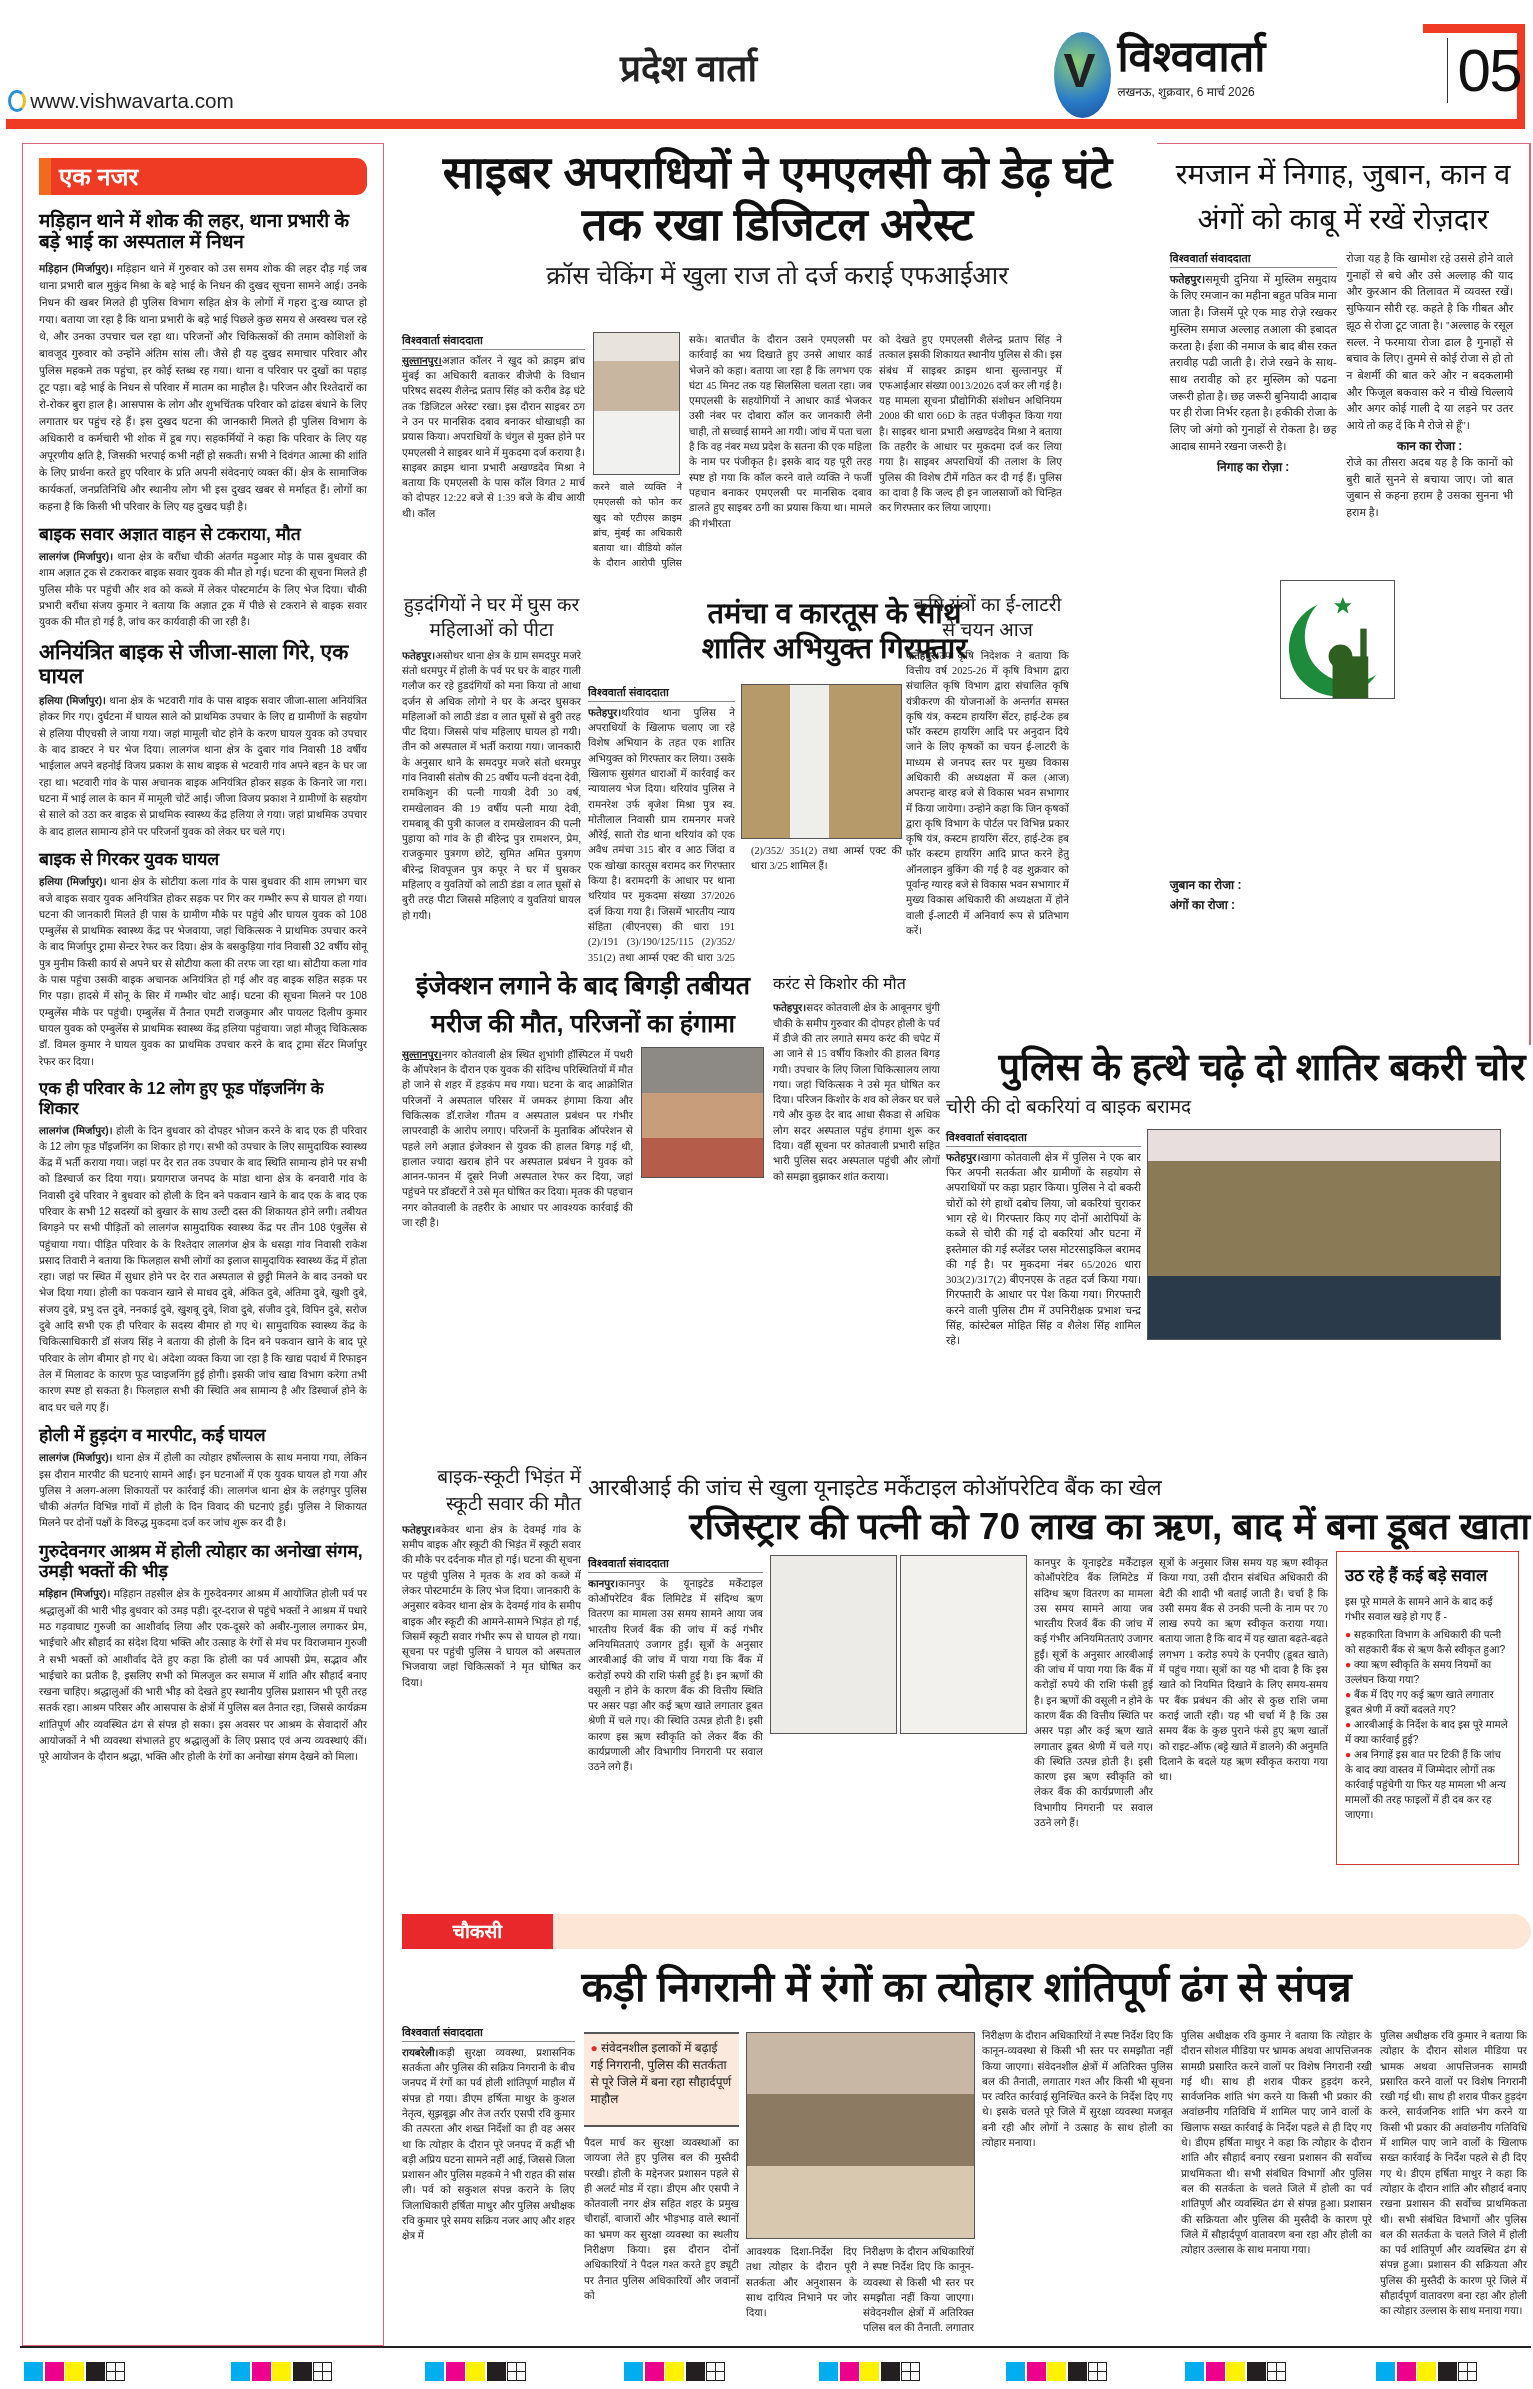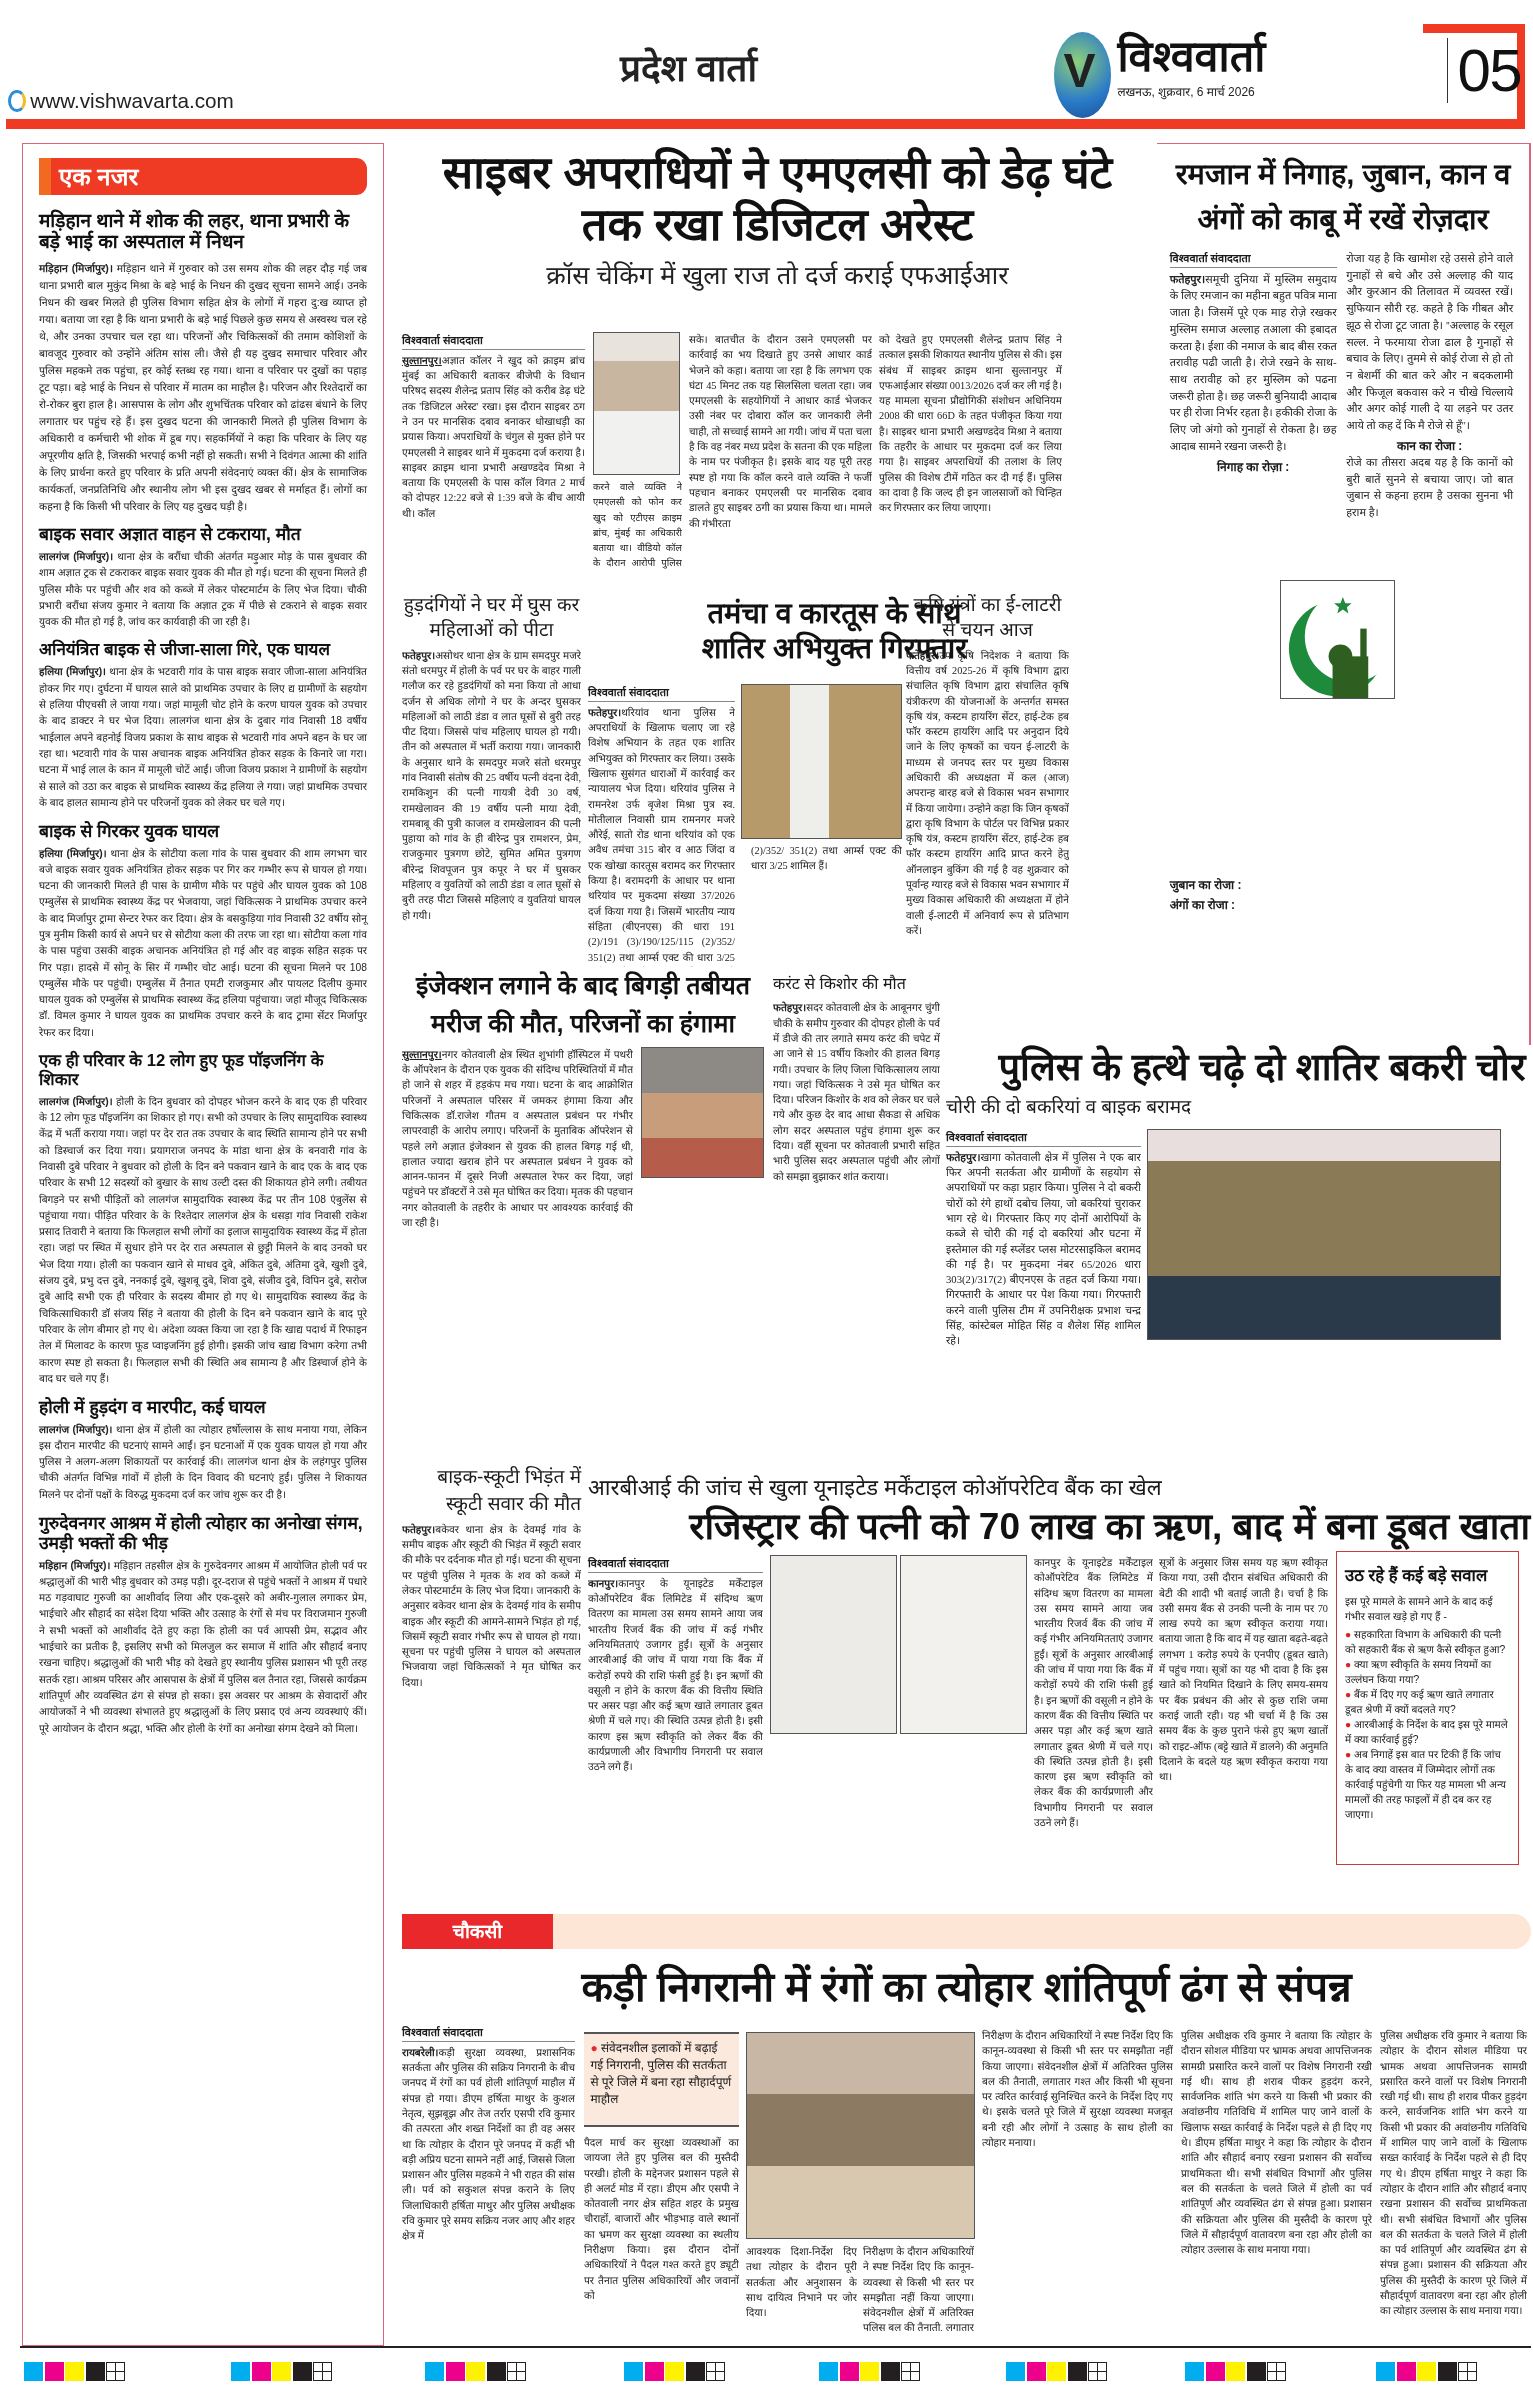--- a/index.html
+++ b/index.html
@@ -58,21 +58,21 @@
     <div class="hl" style="font-size:19px">मड़िहान थाने में शोक की लहर, थाना प्रभारी के बड़े भाई का अस्पताल में निधन</div>
     <div class="body-text" style="font-size:10.6px;line-height:17px;margin-top:6.4px;font-family:'Liberation Sans',sans-serif"><span class="dateline">मड़िहान (मिर्जापुर)।</span> <span>मड़िहान थाने में गुरुवार को उस समय शोक की लहर दौड़ गई जब थाना प्रभारी बाल मुकुंद मिश्रा के बड़े भाई के निधन की दुखद सूचना सामने आई। उनके निधन की खबर मिलते ही पुलिस विभाग सहित क्षेत्र के लोगों में गहरा दु:ख व्याप्त हो गया। बताया जा रहा है कि थाना प्रभारी के बड़े भाई पिछले कुछ समय से अस्वस्थ चल रहे थे, और उनका उपचार चल रहा था। परिजनों और चिकित्सकों की तमाम कोशिशों के बावजूद गुरुवार को उन्होंने अंतिम सांस ली। जैसे ही यह दुखद समाचार परिवार और पुलिस महकमे तक पहुंचा, हर कोई स्तब्ध रह गया। थाना व परिवार पर दुखों का पहाड़ टूट पड़ा। बड़े भाई के निधन से परिवार में मातम का माहौल है। परिजन और रिश्तेदारों का रो-रोकर बुरा हाल है। आसपास के लोग और शुभचिंतक परिवार को ढांढस बंधाने के लिए लगातार घर पहुंच रहे हैं। इस दुखद घटना की जानकारी मिलते ही पुलिस विभाग के अधिकारी व कर्मचारी भी शोक में डूब गए। सहकर्मियों ने कहा कि परिवार के लिए यह अपूरणीय क्षति है, जिसकी भरपाई कभी नहीं हो सकती। सभी ने दिवंगत आत्मा की शांति के लिए प्रार्थना करते हुए परिवार के प्रति अपनी संवेदनाएं व्यक्त कीं। क्षेत्र के सामाजिक कार्यकर्ता, जनप्रतिनिधि और स्थानीय लोग भी इस दुखद खबर से मर्माहत हैं। लोगों का कहना है कि किसी भी परिवार के लिए यह दुखद घड़ी है।</span></div>
   </div>
 
   <div style="margin-top:9.5px">
     <div class="hl" style="font-size:17.5px">बाइक सवार अज्ञात वाहन से टकराया, मौत</div>
     <div class="body-text" style="font-size:10.3px;line-height:16.3px;margin-top:4.8px;font-family:'Liberation Sans',sans-serif"><span class="dateline">लालगंज (मिर्जापुर)।</span> <span>थाना क्षेत्र के बरौंधा चौकी अंतर्गत मड़ुआर मोड़ के पास बुधवार की शाम अज्ञात ट्रक से टकराकर बाइक सवार युवक की मौत हो गई। घटना की सूचना मिलते ही पुलिस मौके पर पहुंची और शव को कब्जे में लेकर पोस्टमार्टम के लिए भेज दिया। चौकी प्रभारी बरौंधा संजय कुमार ने बताया कि अज्ञात ट्रक में पीछे से टकराने से बाइक सवार युवक की मौत हो गई है, जांच कर कार्यवाही की जा रही है।</span></div>
   </div>
 
   <div style="margin-top:9.5px">
-    <div class="hl" style="font-size:17px">अनियंत्रित बाइक से जीजा-साला गिरे, एक घायल</div>
+    <div class="hl" style="font-size:21px">अनियंत्रित बाइक से जीजा-साला गिरे, एक घायल</div>
     <div class="body-text" style="font-size:10.3px;line-height:16.3px;margin-top:4.8px;font-family:'Liberation Sans',sans-serif"><span class="dateline">हलिया (मिर्जापुर)।</span> <span>थाना क्षेत्र के भटवारी गांव के पास बाइक सवार जीजा-साला अनियंत्रित होकर गिर गए। दुर्घटना में घायल साले को प्राथमिक उपचार के लिए द्य ग्रामीणों के सहयोग से हलिया पीएचसी ले जाया गया। जहां मामूली चोट होने के करण घायल युवक को उपचार के बाद डाक्टर ने घर भेज दिया। लालगंज थाना क्षेत्र के दुबार गांव निवासी 18 वर्षीय भाईलाल अपने बहनोई विजय प्रकाश के साथ बाइक से भटवारी गांव अपने बहन के घर जा रहा था। भटवारी गांव के पास अचानक बाइक अनियंत्रित होकर सड़क के किनारे जा गरा। घटना में भाई लाल के कान में मामूली चोटें आईं। जीजा विजय प्रकाश ने ग्रामीणों के सहयोग से साले को उठा कर बाइक से प्राथमिक स्वास्थ्य केंद्र हलिया ले गया। जहां प्राथमिक उपचार के बाद हालत सामान्य होने पर परिजनों युवक को लेकर घर चले गए।</span></div>
   </div>
 
   <div style="margin-top:9.5px">
     <div class="hl" style="font-size:17.5px">बाइक से गिरकर युवक घायल</div>
     <div class="body-text" style="font-size:10.3px;line-height:16.3px;margin-top:4.8px;font-family:'Liberation Sans',sans-serif"><span class="dateline">हलिया (मिर्जापुर)।</span> <span>थाना क्षेत्र के सोटीया कला गांव के पास बुधवार की शाम लगभग चार बजे बाइक सवार युवक अनियंत्रित होकर सड़क पर गिर कर गम्भीर रूप से घायल हो गया। घटना की जानकारी मिलते ही पास के ग्रामीण मौके पर पहुंचे और घायल युवक को 108 एम्बुलेंस से प्राथमिक स्वास्थ्य केंद्र पर भेजवाया, जहां चिकित्सक ने प्राथमिक उपचार करने के बाद मिर्जापुर ट्रामा सेन्टर रेफर कर दिया। क्षेत्र के बसकुड़िया गांव निवासी 32 वर्षीय सोनू पुत्र मुनीम किसी कार्य से अपने घर से सोटीया कला की तरफ जा रहा था। सोटीया कला गांव के पास पहुंचा उसकी बाइक अचानक अनियंत्रित हो गई और वह बाइक सहित सड़क पर गिर पड़ा। हादसे में सोनू के सिर में गम्भीर चोट आई। घटना की सूचना मिलने पर 108 एम्बुलेंस मौके पर पहुंची। एम्बुलेंस में तैनात एमटी राजकुमार और पायलट दिलीप कुमार घायल युवक को एम्बुलेंस से प्राथमिक स्वास्थ्य केंद्र हलिया पहुंचाया। जहां मौजूद चिकित्सक डॉ. विमल कुमार ने घायल युवक का प्राथमिक उपचार करने के बाद ट्रामा सेंटर मिर्जापुर रेफर कर दिया।</span></div>
   </div>
 
   <div style="margin-top:9.5px">
     <div class="hl" style="font-size:16.7px">एक ही परिवार के 12 लोग हुए फूड पॉइजनिंग के शिकार</div>
@@ -97,21 +97,21 @@
 <div class="abs" style="left:402px;top:332px;width:183px">
   <div class="byline">विश्ववार्ता संवाददाता</div>
   <div class="body-text" style="height:239px;overflow:hidden"><span class="dateline" style="text-decoration:underline">सुल्तानपुर।</span><span>अज्ञात कॉलर ने खुद को क्राइम ब्रांच मुंबई का अधिकारी बताकर बीजेपी के विधान परिषद सदस्य शैलेन्द्र प्रताप सिंह को करीब डेढ़ घंटे तक 'डिजिटल अरेस्ट' रखा। इस दौरान साइबर ठग ने उन पर मानसिक दबाव बनाकर धोखाधड़ी का प्रयास किया। अपराधियों के चंगुल से मुक्त होने पर एमएलसी ने साइबर थाने में मुकदमा दर्ज कराया है। साइबर क्राइम थाना प्रभारी अखण्डदेव मिश्रा ने बताया कि एमएलसी के पास कॉल विगत 2 मार्च को दोपहर 12:22 बजे से 1:39 बजे के बीच आयी थी। कॉल</span></div>
 </div>
 <div class="photo" style="left:593px;top:332px;width:87px;height:143px;background:linear-gradient(#e8e4dd 0 20%,#c9b6a1 20% 55%,#f1f1ef 55%)"></div>
 <div class="abs body-text" style="left:593px;top:480px;width:89px;height:91px;overflow:hidden;font-size:9.5px">करने वाले व्यक्ति ने एमएलसी को फोन कर खुद को एटीएस क्राइम ब्रांच, मुंबई का अधिकारी बताया था। वीडियो कॉल के दौरान आरोपी पुलिस की वर्दी में दिखाई दे रहा था ताकि पीड़ित को झांसे में लिया जा</div>
 <div class="abs body-text" style="left:689px;top:332px;width:183px;height:239px;overflow:hidden">सके। बातचीत के दौरान उसने एमएलसी पर कार्रवाई का भय दिखाते हुए उनसे आधार कार्ड भेजने को कहा। बताया जा रहा है कि लगभग एक घंटा 45 मिनट तक यह सिलसिला चलता रहा। जब एमएलसी के सहयोगियों ने आधार कार्ड भेजकर उसी नंबर पर दोबारा कॉल कर जानकारी लेनी चाही, तो सच्चाई सामने आ गयी। जांच में पता चला है कि वह नंबर मध्य प्रदेश के सतना की एक महिला के नाम पर पंजीकृत है। इसके बाद यह पूरी तरह स्पष्ट हो गया कि कॉल करने वाले व्यक्ति ने फर्जी पहचान बनाकर एमएलसी पर मानसिक दबाव डालते हुए साइबर ठगी का प्रयास किया था। मामले की गंभीरता</div>
 <div class="abs body-text" style="left:879px;top:332px;width:183px;height:239px;overflow:hidden">को देखते हुए एमएलसी शैलेन्द्र प्रताप सिंह ने तत्काल इसकी शिकायत स्थानीय पुलिस से की। इस संबंध में साइबर क्राइम थाना सुल्तानपुर में एफआईआर संख्या 0013/2026 दर्ज कर ली गई है। यह मामला सूचना प्रौद्योगिकी संशोधन अधिनियम 2008 की धारा 66D के तहत पंजीकृत किया गया है। साइबर थाना प्रभारी अखण्डदेव मिश्रा ने बताया कि तहरीर के आधार पर मुकदमा दर्ज कर लिया गया है। साइबर अपराधियों की तलाश के लिए पुलिस की विशेष टीमें गठित कर दी गई हैं। पुलिस का दावा है कि जल्द ही इन जालसाजों को चिन्हित कर गिरफ्तार कर लिया जाएगा।</div>
 
 <div class="abs boxed" style="left:1157px;top:143px;width:374px;height:902px;padding:8px 12.7px;border-width:0 0 0 0;border-right:2.4px solid #d9667a;border-top:1.6px solid #d9667a">
-  <div class="hl" style="font-size:29px;text-align:center;line-height:45px;font-weight:bold">रमजान में निगाह, जुबान, कान व अंगों को काबू में रखें रोज़दार</div>
+  <div class="hl" style="font-size:29px;text-align:center;line-height:45px;font-weight:normal">रमजान में निगाह, जुबान, कान व अंगों को काबू में रखें रोज़दार</div>
   <div style="display:flex;gap:9.5px;margin-top:8px">
     <div style="width:167px">
       <div class="byline">विश्ववार्ता संवाददाता</div>
       <div class="body-text" style="font-size:11px;line-height:16.7px"><span class="dateline">फतेहपुर।</span><span>समूची दुनिया में मुस्लिम समुदाय के लिए रमजान का महीना बहुत पवित्र माना जाता है। जिसमें पूरे एक माह रोज़े रखकर मुस्लिम समाज अल्लाह तआला की इबादत करता है। ईशा की नमाज के बाद बीस रकत तरावीह पढी जाती है। रोजे रखने के साथ-साथ तरावीह को हर मुस्लिम को पढना जरूरी होता है। छह जरूरी बुनियादी आदाब पर ही रोजा निर्भर रहता है। हकीकी रोजा के लिए जो अंगो को गुनाहों से रोकता है। छह आदाब सामने रखना जरूरी है।</span></div>
       <div style="font-weight:bold;font-size:12px;text-align:center;margin-top:3.2px">निगाह का रोज़ा :</div>
     </div>
     <div style="width:167px">
       <div class="body-text" style="font-size:11px;line-height:16.7px">रोजा यह है कि खामोश रहे उससे होने वाले गुनाहों से बचे और उसे अल्लाह की याद और कुरआन की तिलावत में व्यवस्त रखें। सुफियान सौरी रह. कहते है कि गीबत और झूठ से रोजा टूट जाता है। ''अल्लाह के रसूल सल्ल. ने फरमाया रोजा ढाल है गुनाहों से बचाव के लिए। तुममे से कोई रोजा से हो तो न बेशर्मी की बात करे और न बदकलामी और फिजूल बकवास करे न चीखे चिल्लाये और अगर कोई गाली दे या लड़ने पर उतर आये तो कह दें कि मै रोजे से हूँ''।</div>
       <div style="font-weight:bold;font-size:12px;text-align:center;margin-top:3.2px">कान का रोजा :</div>
       <div class="body-text" style="font-size:11px;line-height:16.7px">रोजे का तीसरा अदब यह है कि कानों को बुरी बातें सुनने से बचाया जाए। जो बात जुबान से कहना हराम है उसका सुनना भी हराम है।</div>

